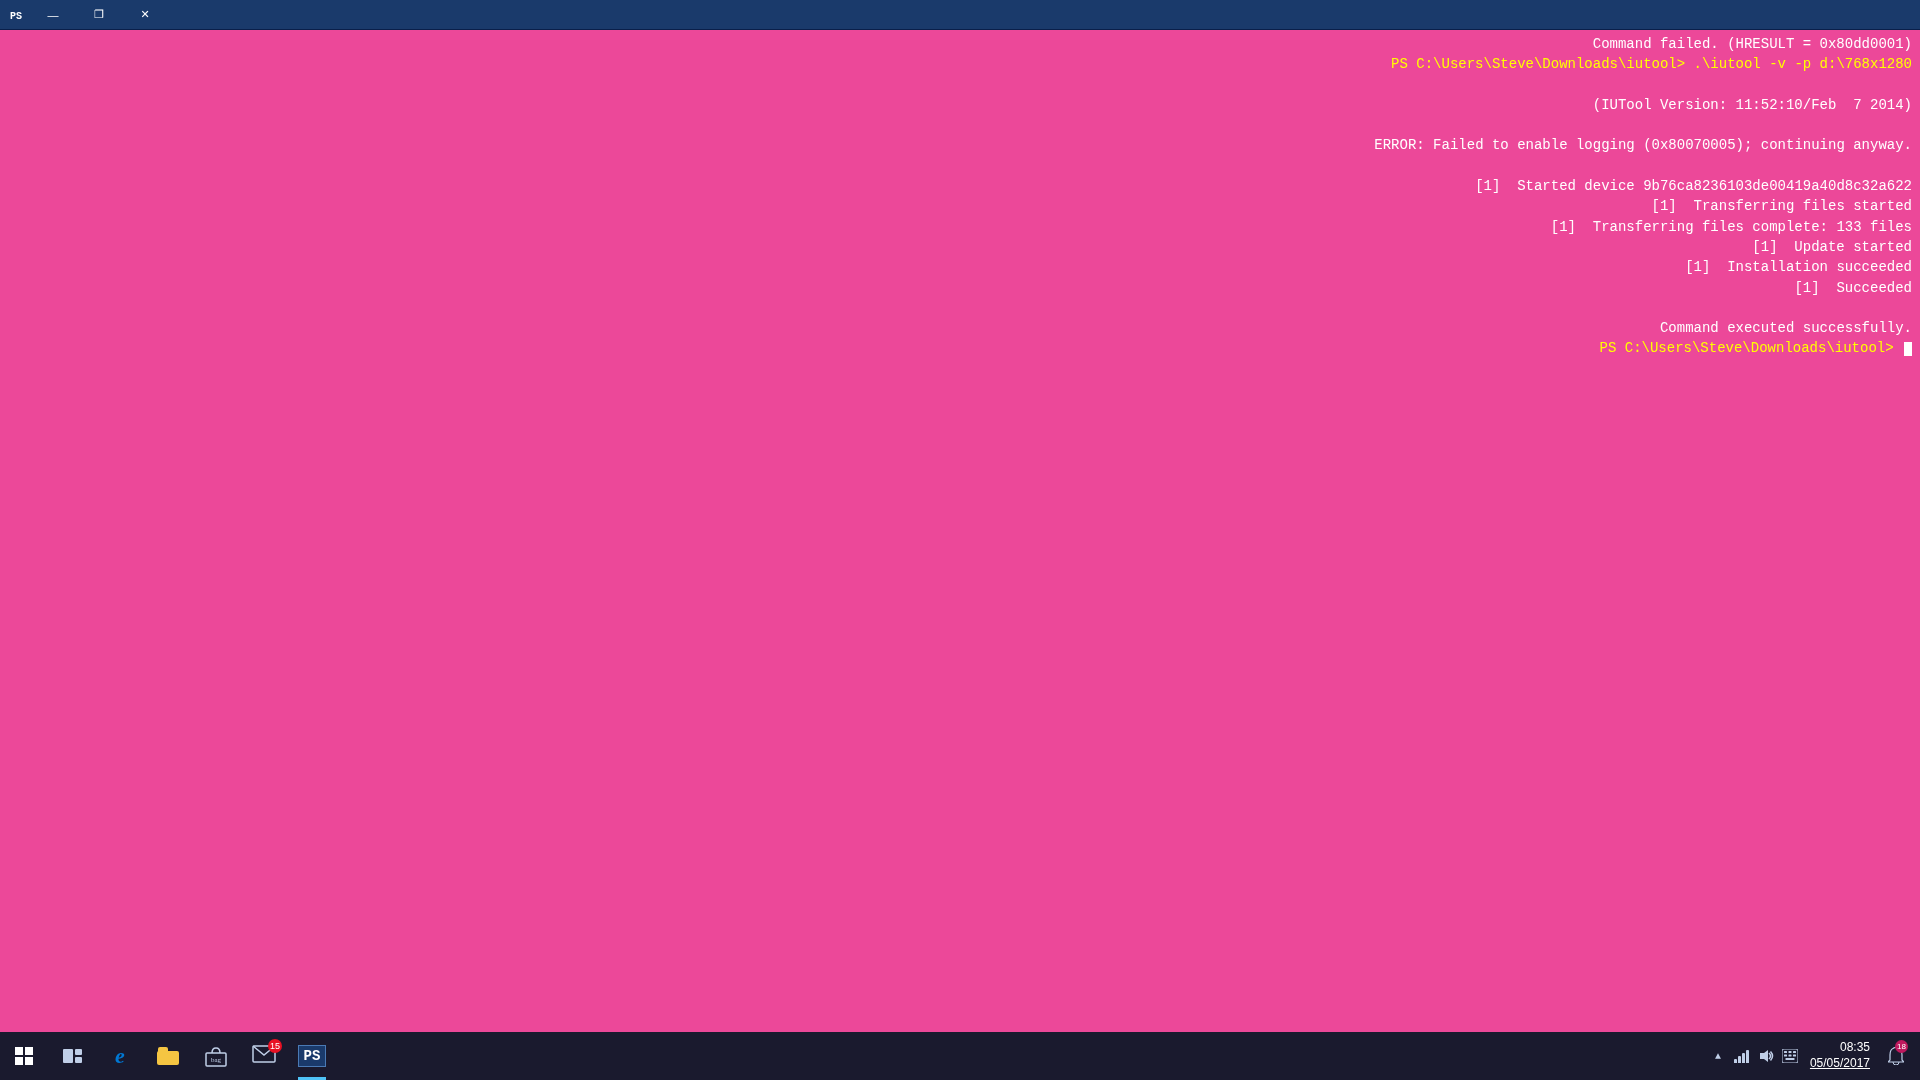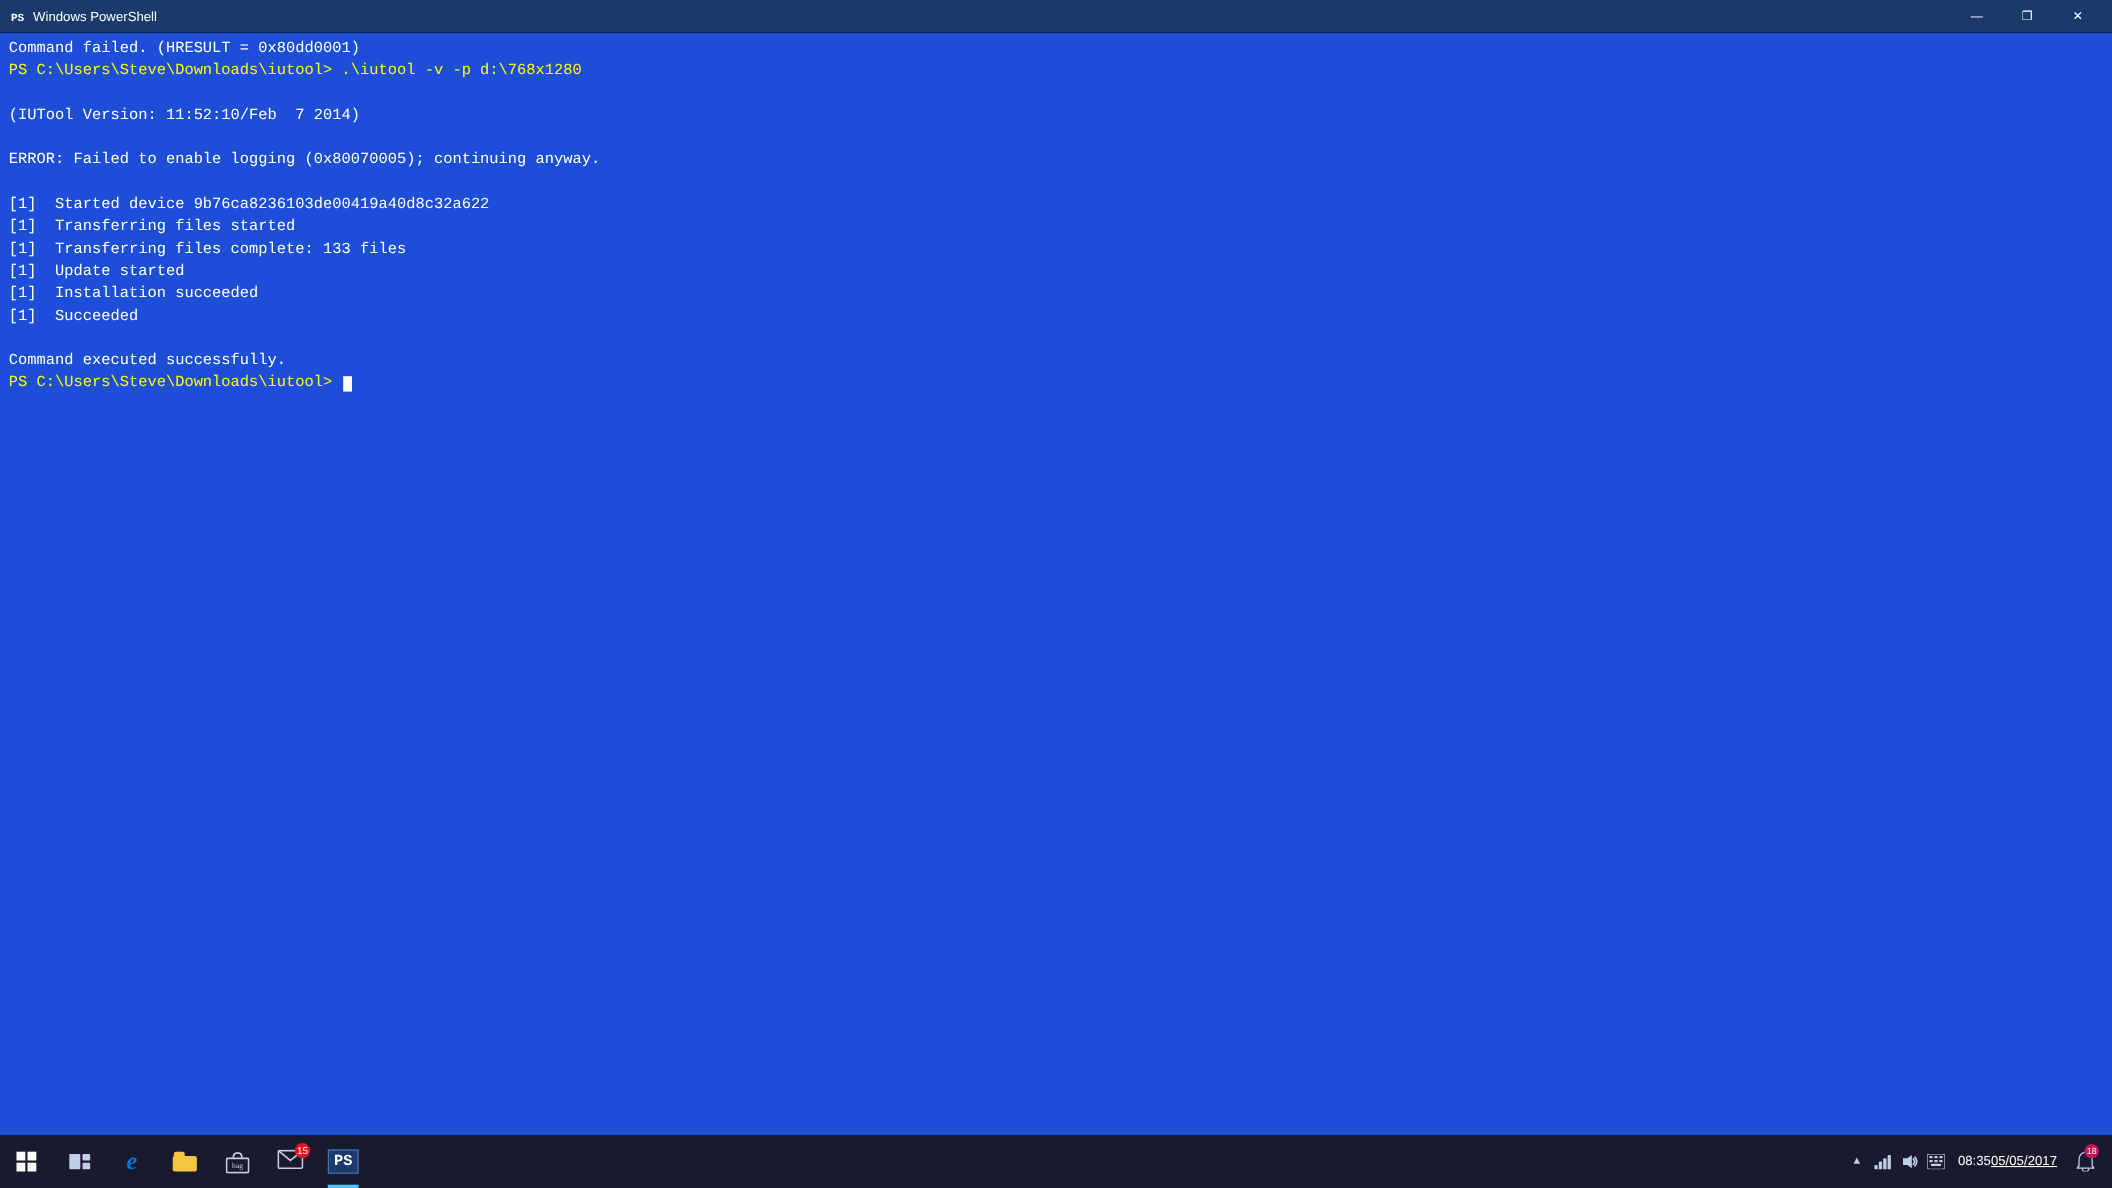--- a/index.html
+++ b/index.html
@@ -47,25 +47,26 @@
       color: #ffffff;
       font-size: 11px;
       cursor: pointer;
       background: transparent;
       border: none;
       font-family: 'Segoe UI', Arial, sans-serif;
     }
 
     
     .terminal {
-      background: #1d4ed8;
+      background: #ec4899;
       width: 100%;
       height: calc(1080px - 30px - 48px);
       padding: 4px 8px;
       overflow: hidden;
+      text-align: right;
     }
     .terminal pre {
       font-family: 'Courier New', Courier, monospace;
       font-size: 14px;
       line-height: 1.45;
       white-space: pre-wrap;
       word-break: break-all;
     }
     .text-white { color: #ffffff; }
     .text-yellow { color: #ffff00; }
@@ -282,21 +283,21 @@
     }
     .net-bar {
       background: #c0cfe8;
       width: 3px;
       border-radius: 1px 1px 0 0;
     }
 
     
     .clock {
       display: flex;
-      flex-direction: row;
+      flex-direction: column;
       align-items: flex-end;
       padding: 0 6px;
       cursor: pointer;
     }
     .clock-time {
       color: #ffffff;
       font-family: 'Segoe UI', Arial, sans-serif;
       font-size: 12px;
       line-height: 1.3;
     }
@@ -338,21 +339,20 @@
 <body>
 
 <div class="title-bar">
   <div class="title-bar-icon">
 
     <svg width="16" height="16" viewBox="0 0 16 16">
       <rect width="16" height="16" fill="#1a3a6b"></rect>
       <text x="2" y="12" font-family="Courier New" font-size="10" fill="white" font-weight="bold">PS</text>
     </svg>
   </div>
-  <span class="title-bar-text">Windows PowerShell</span>
   <div class="title-bar-controls">
     <button class="title-bar-btn">—</button>
     <button class="title-bar-btn">❐</button>
     <button class="title-bar-btn close">✕</button>
   </div>
 </div>
 
 <div class="terminal">
   <pre id="terminal-output"><span class="text-white">Command failed. (HRESULT = 0x80dd0001)</span>
 <span class="text-yellow">PS C:\Users\Steve\Downloads\iutool&gt; .\iutool -v -p d:\768x1280</span>

